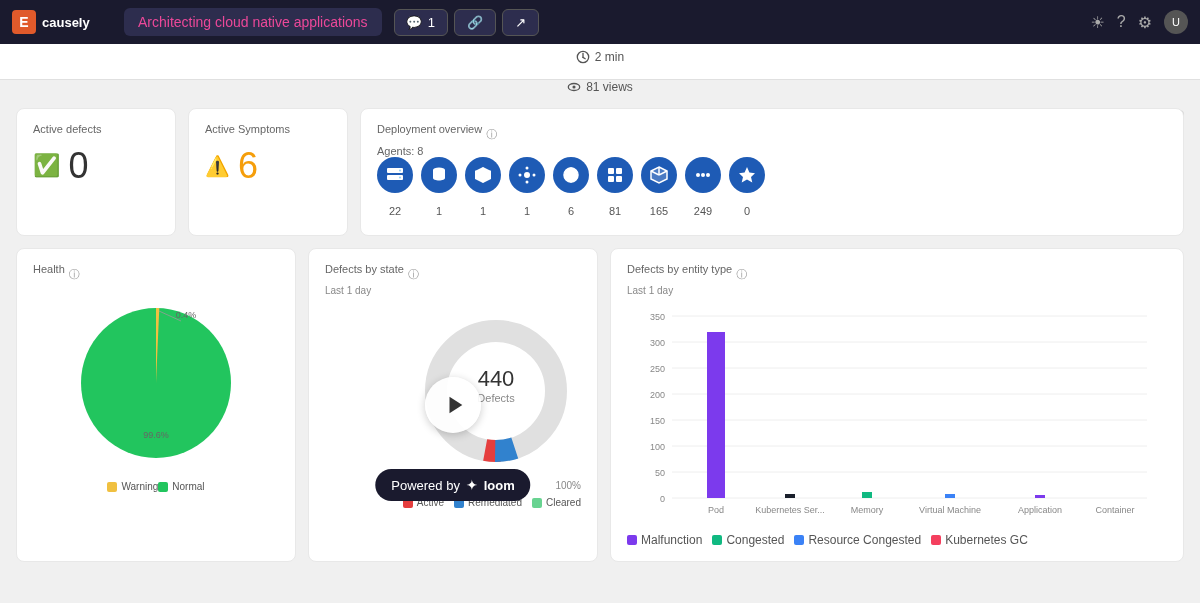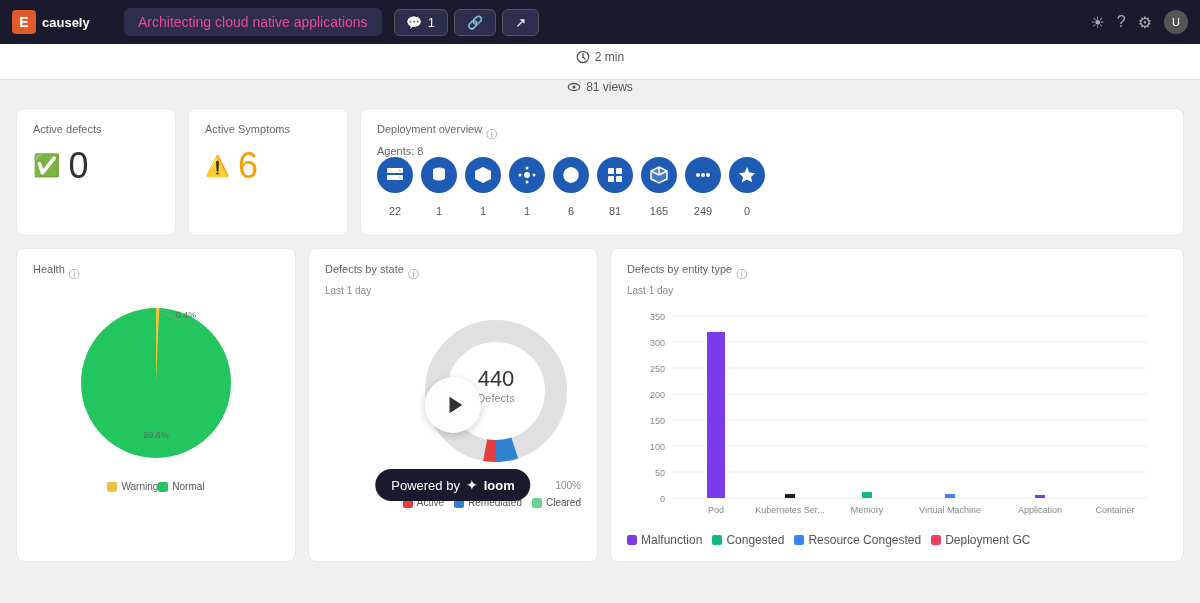--- a/index.html
+++ b/index.html
@@ -400,20 +400,20 @@
           <div class="legend-item">
             <div class="legend-dot" style="background:#10b981;width:10px;height:10px;border-radius:2px;"></div>
             <span>Congested</span>
           </div>
           <div class="legend-item">
             <div class="legend-dot" style="background:#3b82f6;width:10px;height:10px;border-radius:2px;"></div>
             <span>Resource Congested</span>
           </div>
           <div class="legend-item">
             <div class="legend-dot" style="background:#f43f5e;width:10px;height:10px;border-radius:2px;"></div>
-            <span>Deployment GC</span>
+            <span>Kubernetes GC</span>
           </div>
         </div>
       </div>
     </div>
 
   </div>
 </div>
 
 </body></html>

